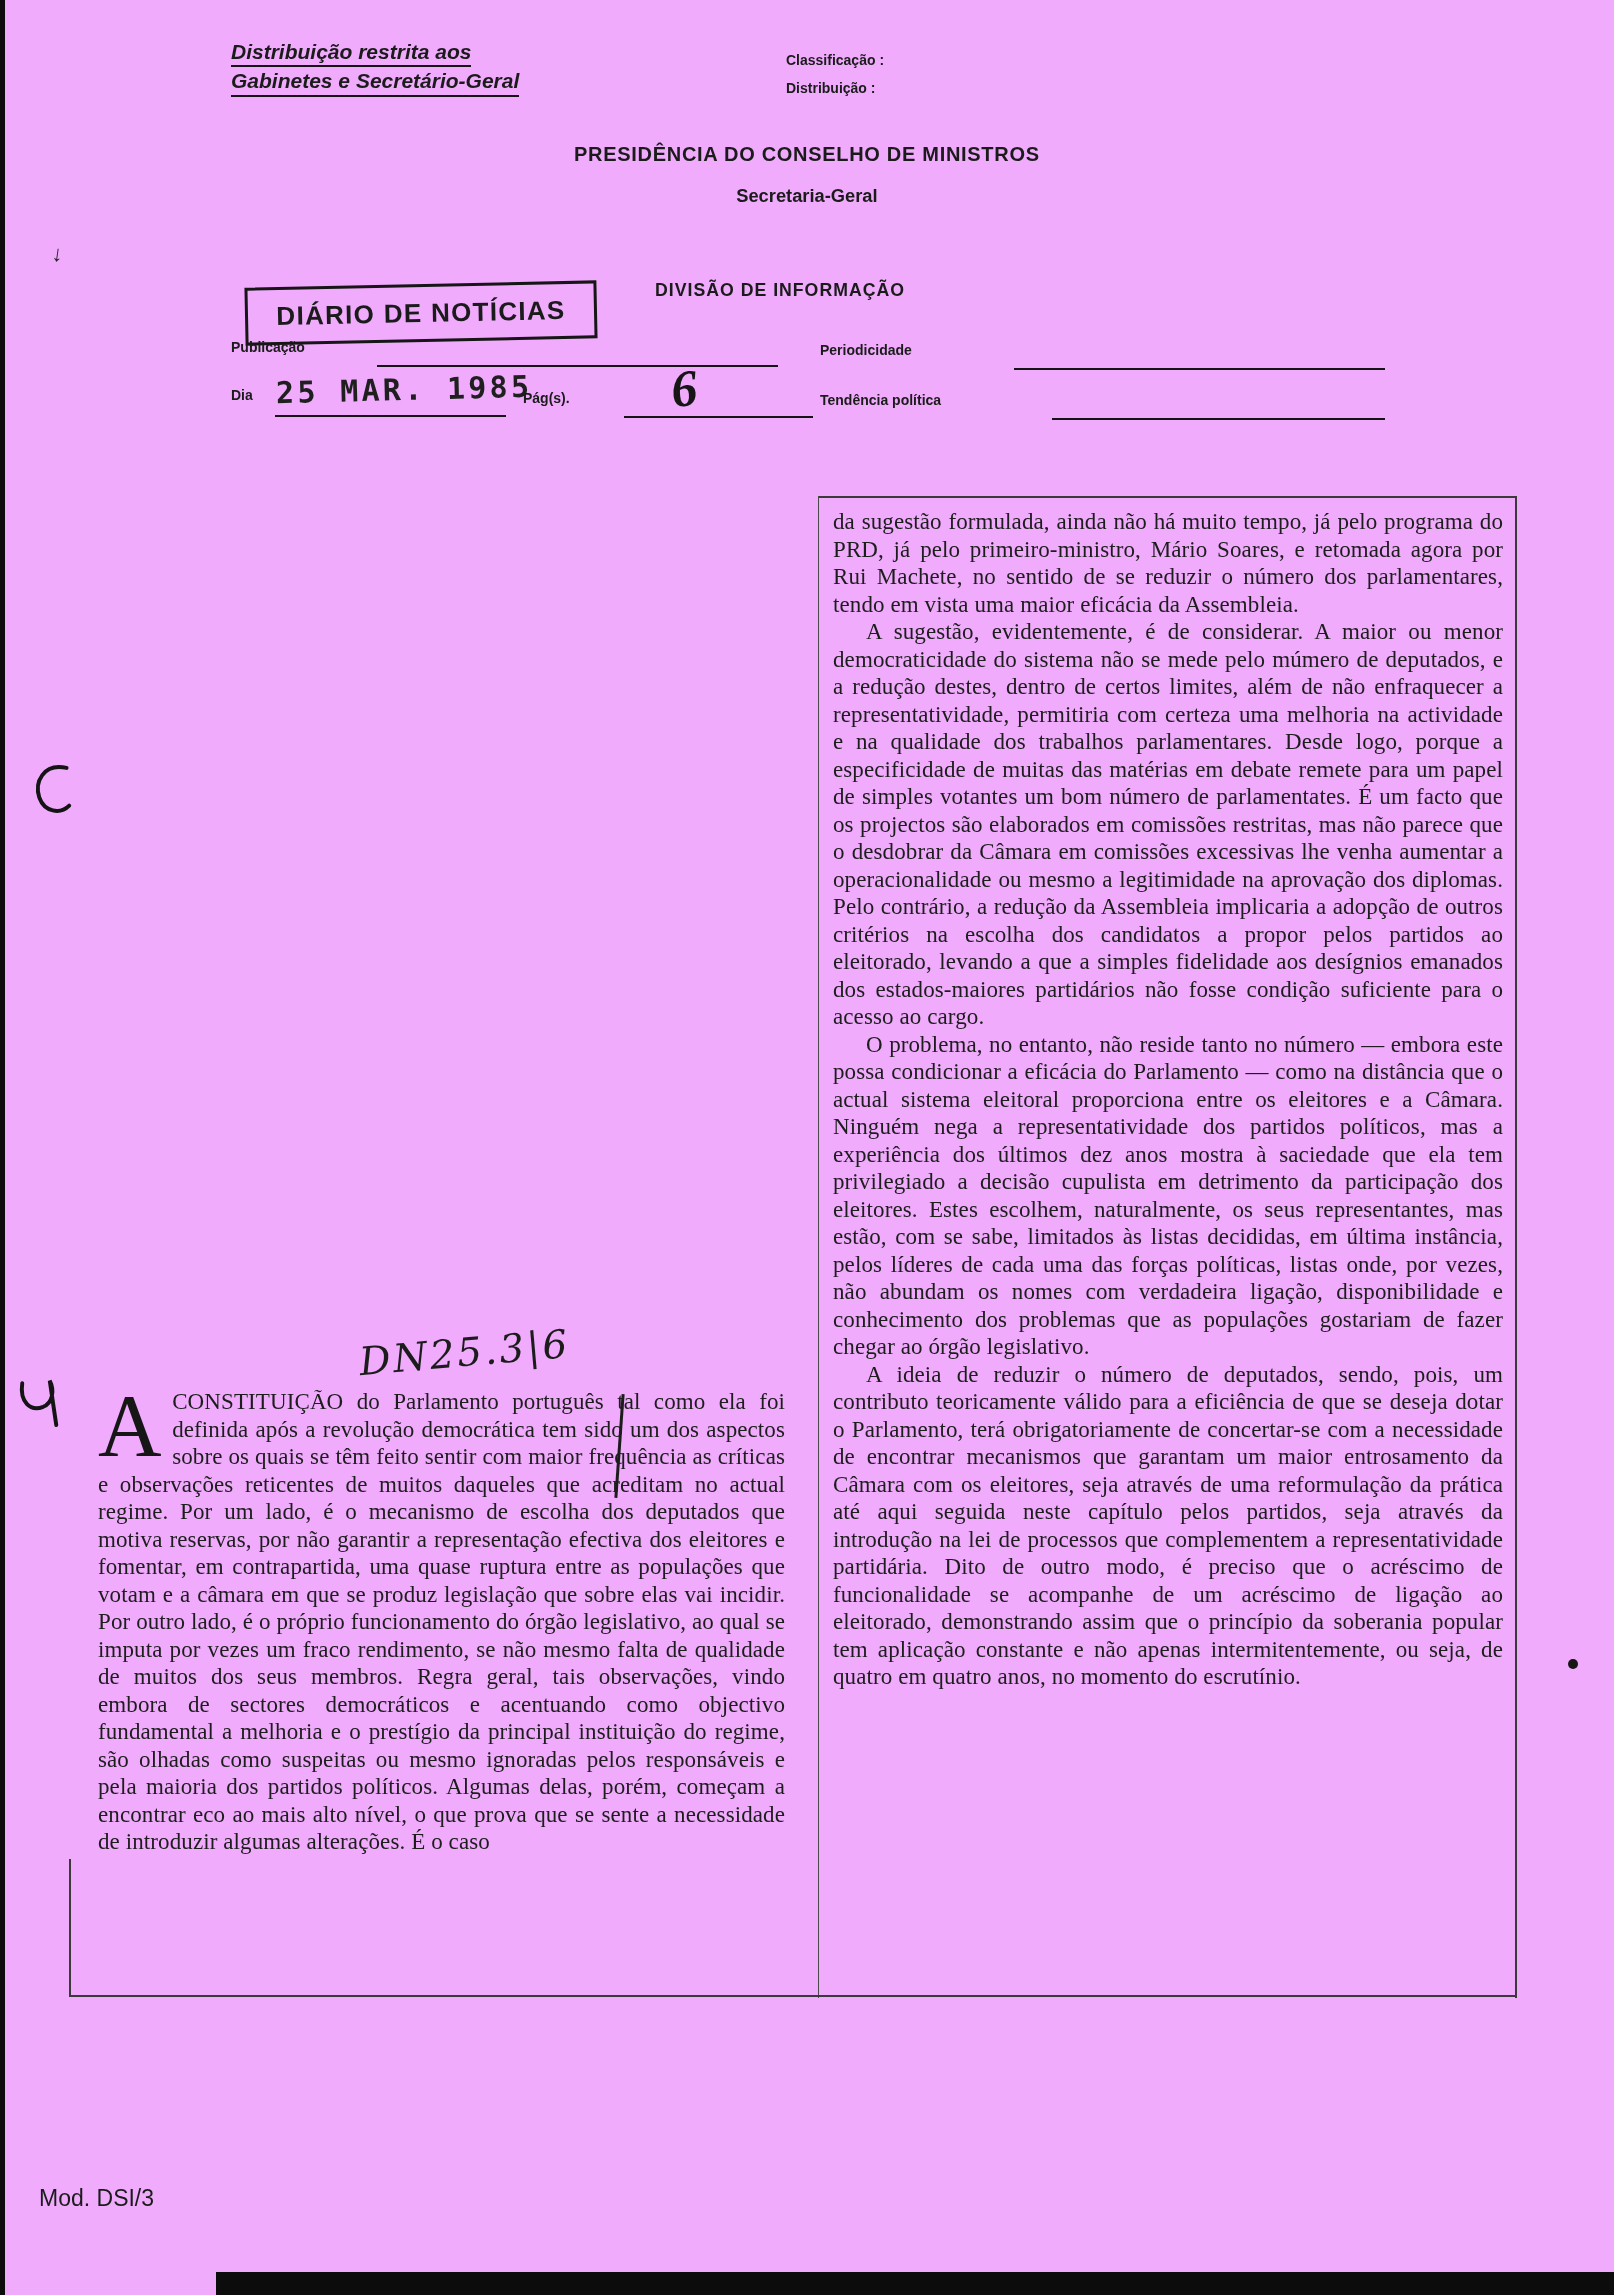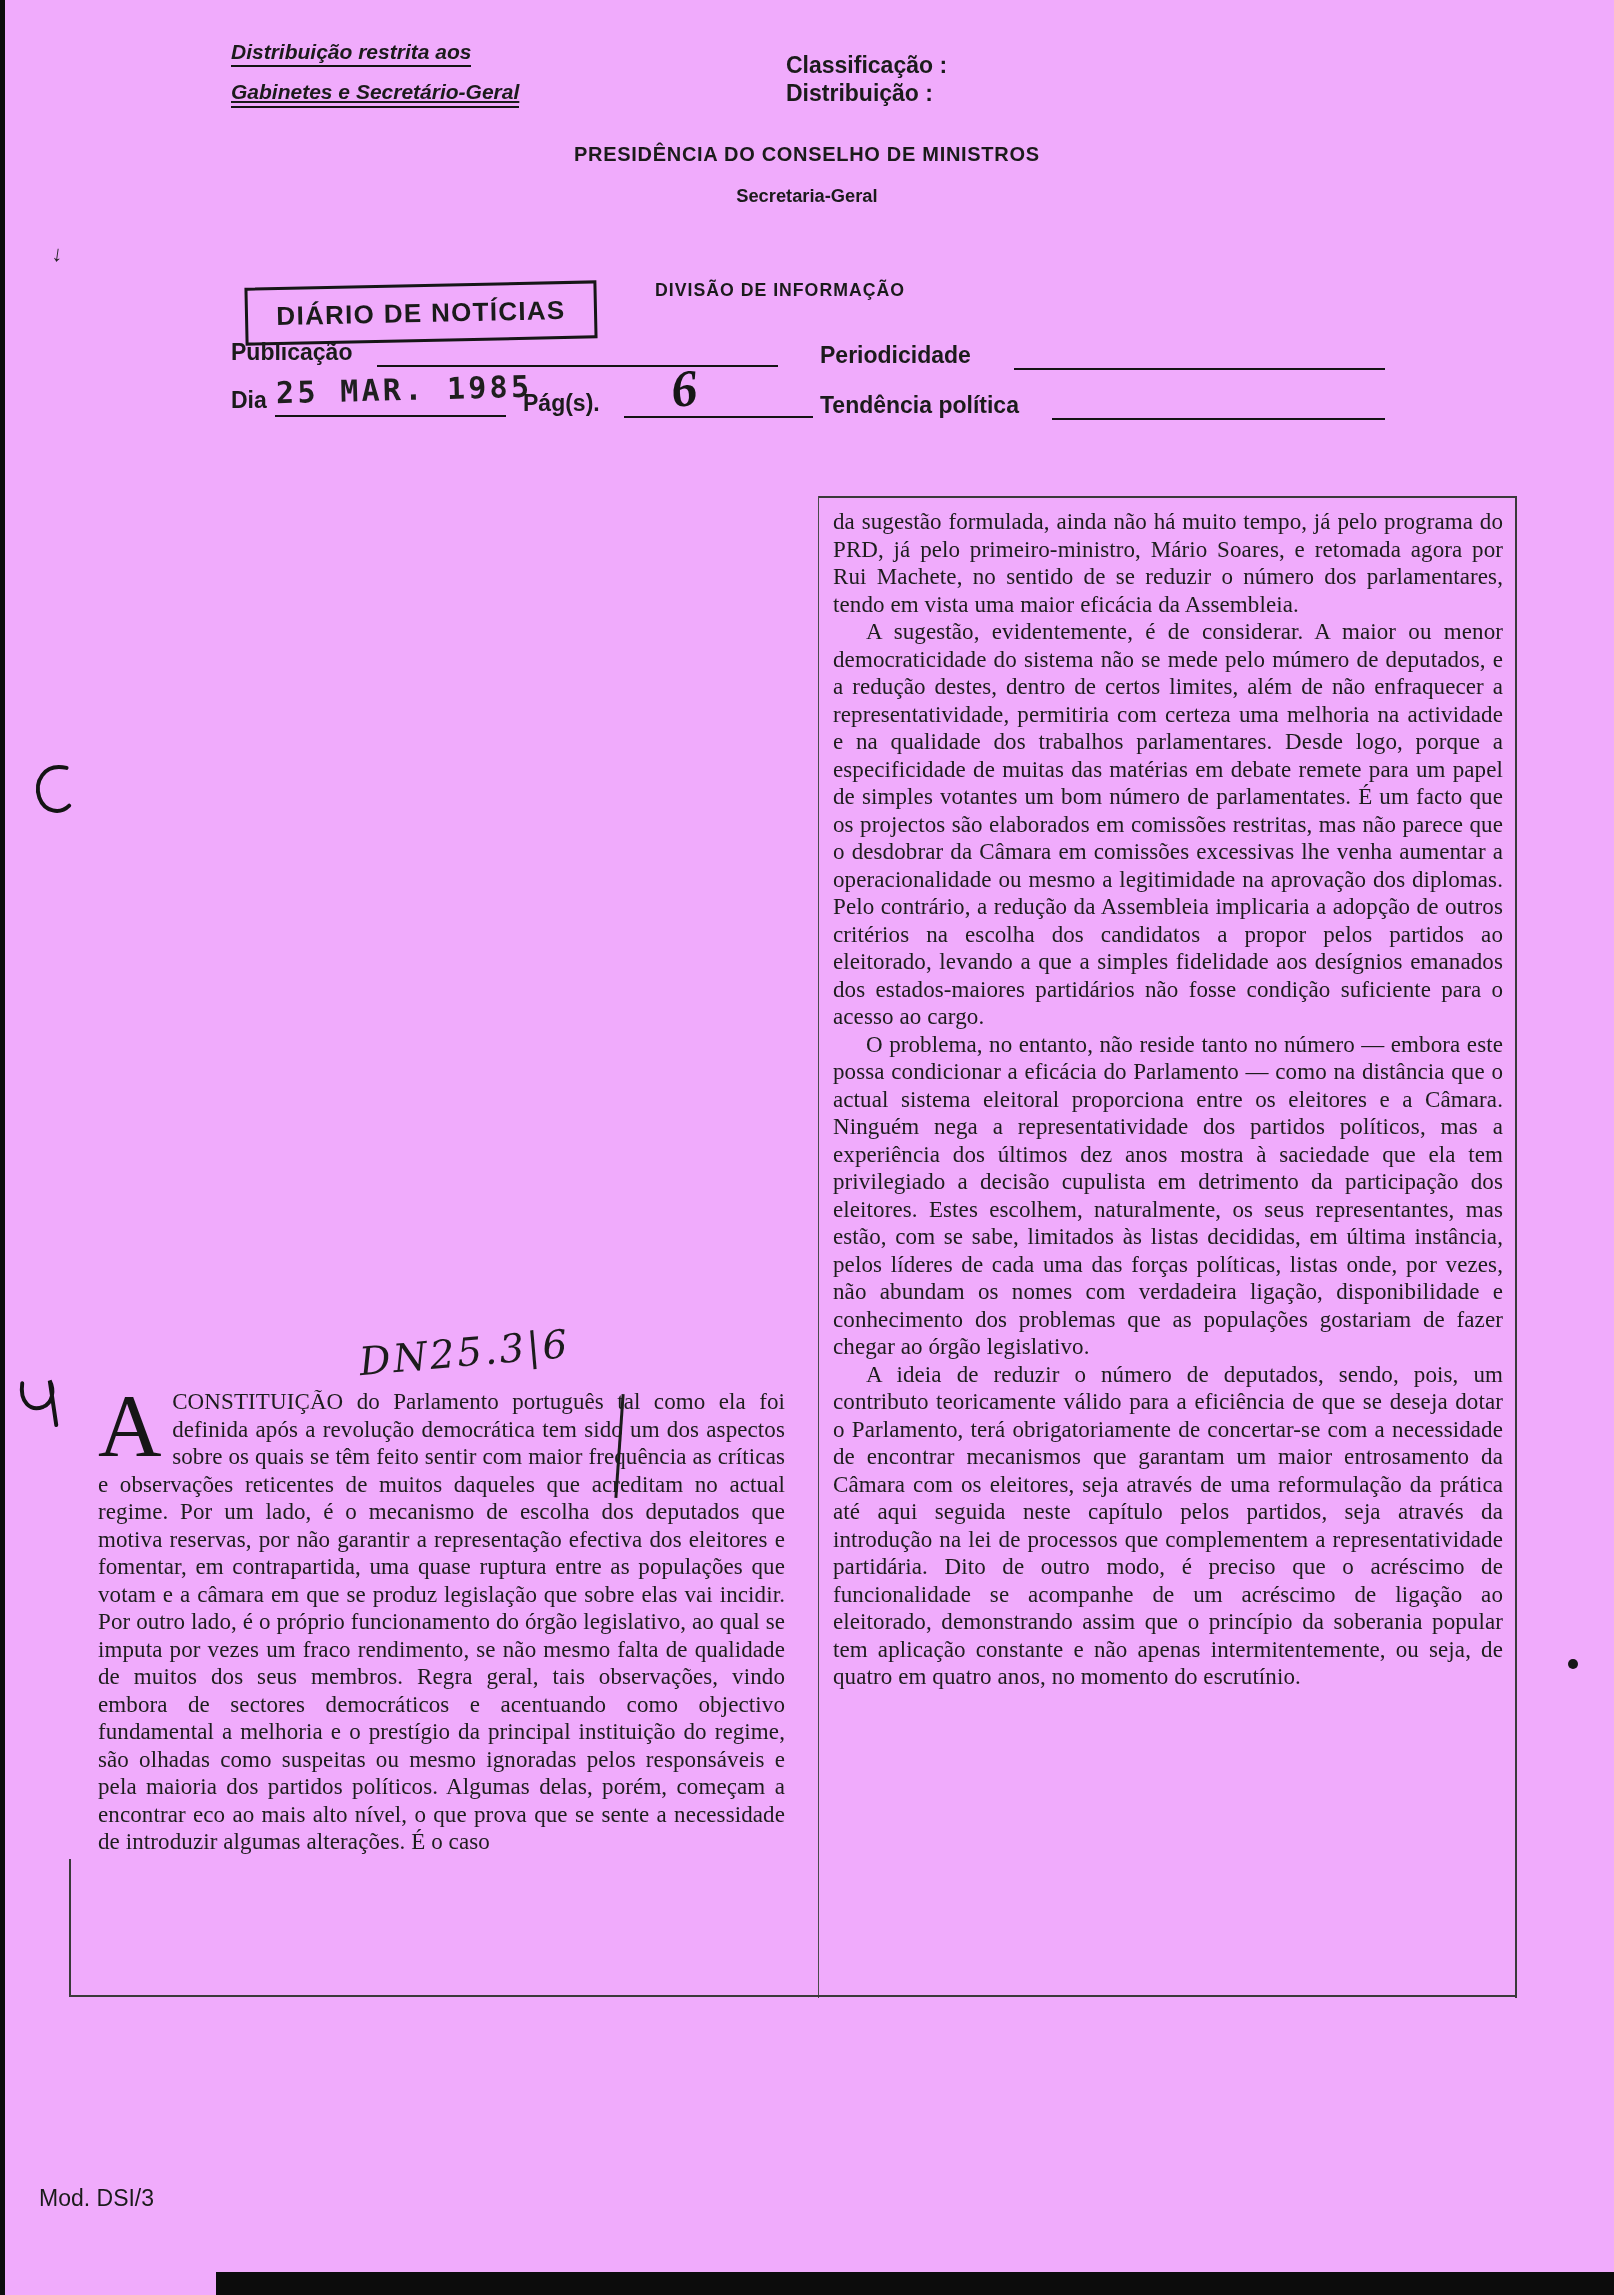--- a/index.html
+++ b/index.html
@@ -14,22 +14,22 @@
   .abs{position:absolute;}
 
   
   .edge-bar-left{left:0;top:0;width:4.6px;height:2295px;background:#0d0d0d;}
   .scan-bar-bottom{left:216px;top:2272px;width:1398px;height:23.6px;background:#0c0c0c;}
   .ink-dot{left:1568px;top:1659px;width:9.8px;height:9.8px;border-radius:50%;background:#161616;}
 
   
   .restricted{left:231px;top:41px;font-size:21px;font-weight:bold;font-style:italic;line-height:1.0;}
   .restricted span{display:inline-block;border-bottom:2px solid #141414;padding-bottom:3.3px;}
-  .restricted .l2{margin-top:14px;text-decoration:underline;}
-  .label{font-weight:bold;font-size:23px;}
+  .restricted .l2{margin-top:3px;}
+  .label{font-weight:bold;font-size:14px;}
   .classif{left:786px;top:52px;}
   .distrib{left:786px;top:80px;}
   .org-title{left:14.4px;top:143px;width:1585px;text-align:center;font-weight:bold;font-size:20px;letter-spacing:0.7px;}
   .org-subtitle{left:14.4px;top:185px;width:1585px;text-align:center;font-weight:bold;font-size:18.3px;}
   .direccao{left:231px;top:225px;font-weight:bold;font-size:21.6px;letter-spacing:1.3px;word-spacing:22px;white-space:nowrap;}
   .direccao-mark{left:52px;top:241px;font-size:22px;color:#222;transform:rotate(8deg);}
   .divisao{left:655px;top:280px;font-weight:bold;font-size:17.7px;letter-spacing:1px;}
   .stamp-box{
     left:245px;top:284px;width:346px;height:52px;
     border:3.3px solid #161616;transform:rotate(-1.2deg);

